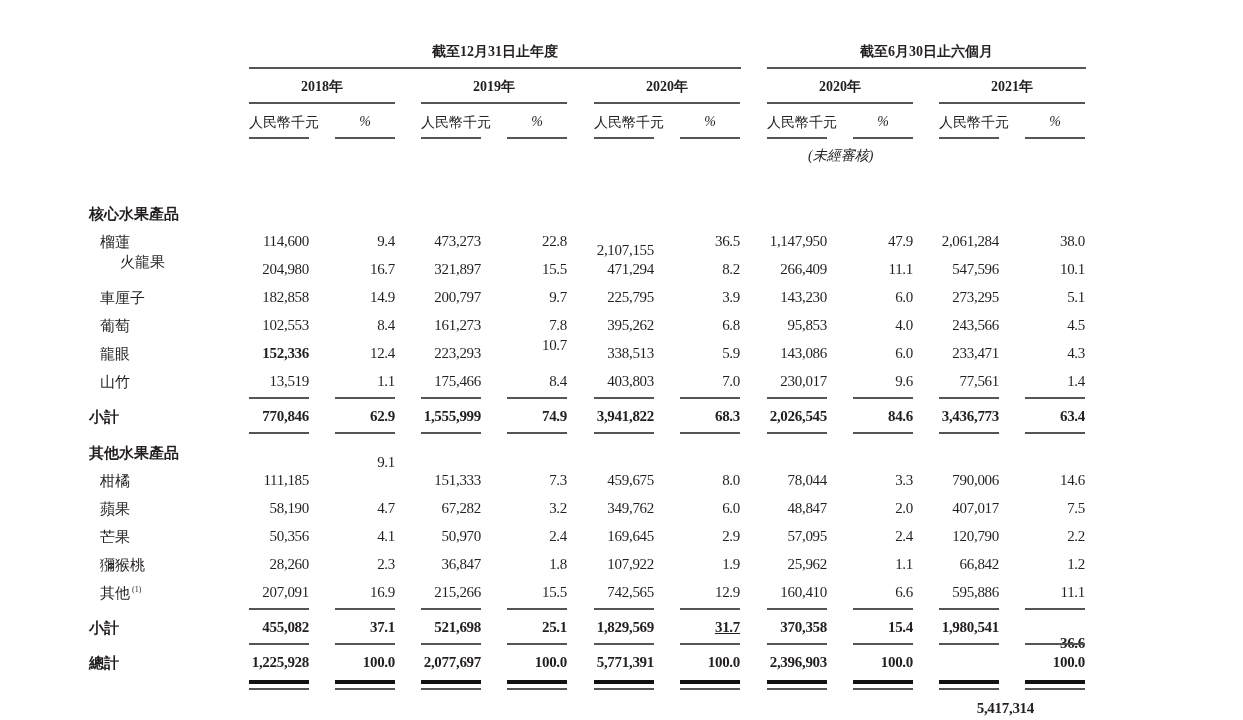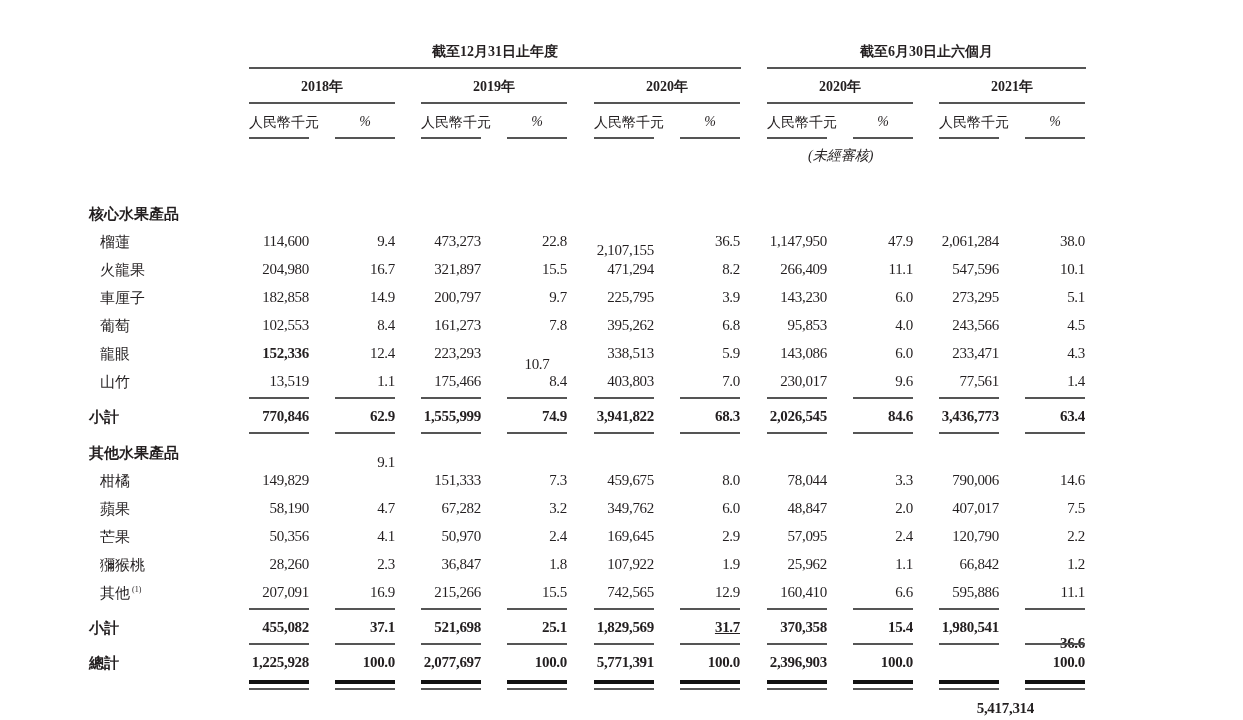--- a/index.html
+++ b/index.html
@@ -72,21 +72,21 @@
       <div class="num " style="left:249px;top:233px;">114,600</div>
       <div class="num " style="left:335px;top:233px;">9.4</div>
       <div class="num " style="left:421px;top:233px;">473,273</div>
       <div class="num " style="left:507px;top:233px;">22.8</div>
       <div class="num " style="left:594px;top:233px;margin-top:9px;">2,107,155</div>
       <div class="num " style="left:680px;top:233px;">36.5</div>
       <div class="num " style="left:767px;top:233px;">1,147,950</div>
       <div class="num " style="left:853px;top:233px;">47.9</div>
       <div class="num " style="left:939px;top:233px;">2,061,284</div>
       <div class="num " style="left:1025px;top:233px;">38.0</div>
-      <div class="label sub" style="top:261px;">火龍果</div>
+      <div class="label sub" style="top:253px;margin-left:20px;">火龍果</div>
       <div class="num " style="left:249px;top:261px;">204,980</div>
       <div class="num " style="left:335px;top:261px;">16.7</div>
       <div class="num " style="left:421px;top:261px;">321,897</div>
       <div class="num " style="left:507px;top:261px;">15.5</div>
       <div class="num " style="left:594px;top:261px;">471,294</div>
       <div class="num " style="left:680px;top:261px;">8.2</div>
       <div class="num " style="left:767px;top:261px;">266,409</div>
       <div class="num " style="left:853px;top:261px;">11.1</div>
       <div class="num " style="left:939px;top:261px;">547,596</div>
       <div class="num " style="left:1025px;top:261px;">10.1</div>
@@ -109,21 +109,21 @@
       <div class="num " style="left:594px;top:317px;">395,262</div>
       <div class="num " style="left:680px;top:317px;">6.8</div>
       <div class="num " style="left:767px;top:317px;">95,853</div>
       <div class="num " style="left:853px;top:317px;">4.0</div>
       <div class="num " style="left:939px;top:317px;">243,566</div>
       <div class="num " style="left:1025px;top:317px;">4.5</div>
       <div class="label sub" style="top:345px;">龍眼</div>
       <div class="num " style="left:249px;top:345px;font-weight:bold;">152,336</div>
       <div class="num " style="left:335px;top:345px;">12.4</div>
       <div class="num " style="left:421px;top:345px;">223,293</div>
-      <div class="num " style="left:507px;top:356px;text-align:center;">10.7</div>
+      <div class="num " style="left:507px;top:337px;">10.7</div>
       <div class="num " style="left:594px;top:345px;">338,513</div>
       <div class="num " style="left:680px;top:345px;">5.9</div>
       <div class="num " style="left:767px;top:345px;">143,086</div>
       <div class="num " style="left:853px;top:345px;">6.0</div>
       <div class="num " style="left:939px;top:345px;">233,471</div>
       <div class="num " style="left:1025px;top:345px;">4.3</div>
       <div class="label sub" style="top:373px;">山竹</div>
       <div class="num " style="left:249px;top:373px;">13,519</div>
       <div class="num " style="left:335px;top:373px;">1.1</div>
       <div class="num " style="left:421px;top:373px;">175,466</div>
@@ -160,21 +160,21 @@
       <div class="ul" style="left:421px;top:432px;"></div>
       <div class="ul" style="left:507px;top:432px;"></div>
       <div class="ul" style="left:594px;top:432px;"></div>
       <div class="ul" style="left:680px;top:432px;"></div>
       <div class="ul" style="left:767px;top:432px;"></div>
       <div class="ul" style="left:853px;top:432px;"></div>
       <div class="ul" style="left:939px;top:432px;"></div>
       <div class="ul" style="left:1025px;top:432px;"></div>
       <div class="label section" style="top:444px;">其他水果產品</div>
       <div class="label sub" style="top:472px;">柑橘</div>
-      <div class="num " style="left:249px;top:472px;">149,829</div>
+      <div class="num " style="left:249px;top:472px;">111,185</div>
       <div class="num " style="left:335px;top:454px;">9.1</div>
       <div class="num " style="left:421px;top:472px;">151,333</div>
       <div class="num " style="left:507px;top:472px;">7.3</div>
       <div class="num " style="left:594px;top:472px;">459,675</div>
       <div class="num " style="left:680px;top:472px;">8.0</div>
       <div class="num " style="left:767px;top:472px;">78,044</div>
       <div class="num " style="left:853px;top:472px;">3.3</div>
       <div class="num " style="left:939px;top:472px;">790,006</div>
       <div class="num " style="left:1025px;top:472px;">14.6</div>
       <div class="label sub" style="top:500px;">蘋果</div>

